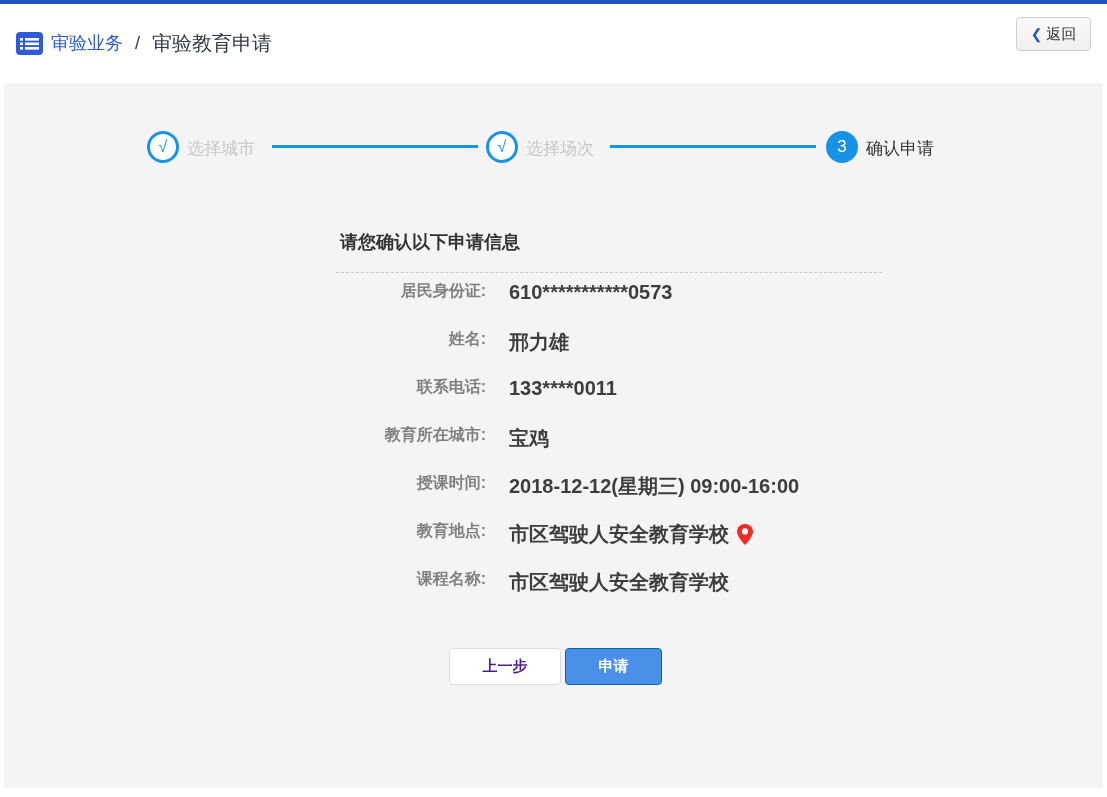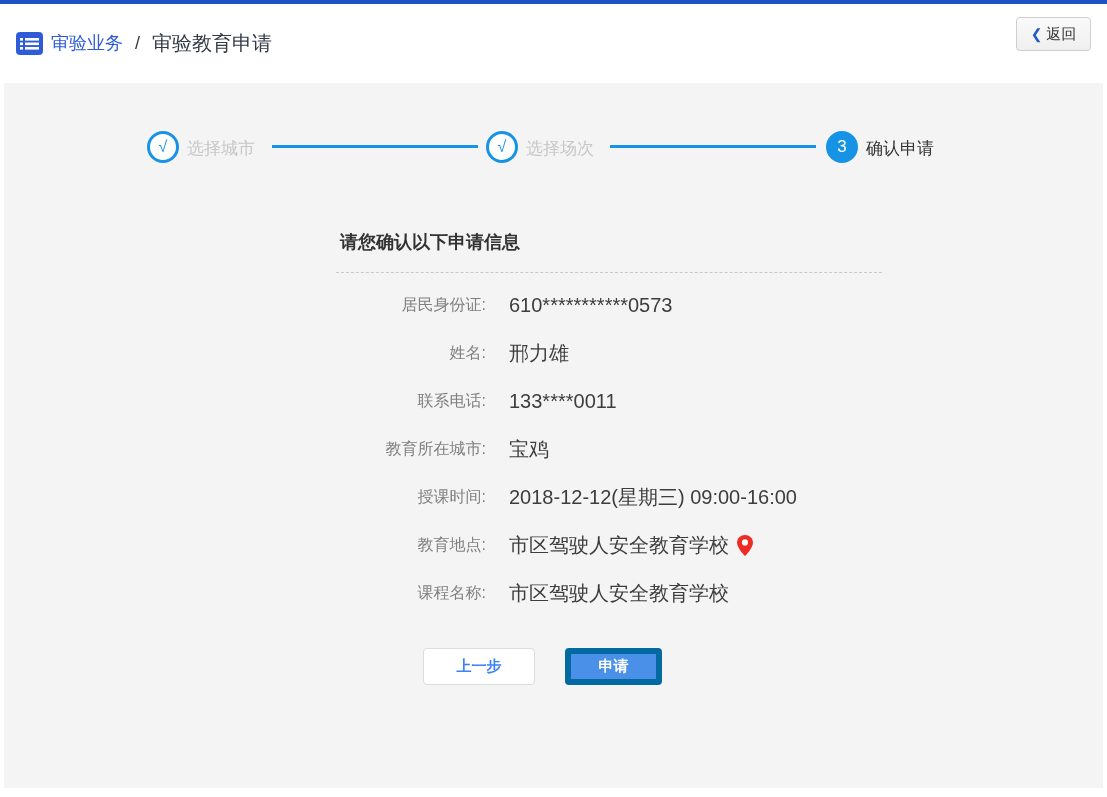--- a/index.html
+++ b/index.html
@@ -64,46 +64,46 @@
   .confirm-heading {
     position: absolute; left: 336px; top: 147px;
     font-size: 18px; font-weight: bold; color: #333;
   }
   .dashed-sep {
     position: absolute; left: 332px; top: 189px; width: 546px; height: 0;
     border-top: 1px dashed #c9c9c9;
   }
   .form-rows { position: absolute; left: 0; top: 198px; width: 100%; }
   .form-row {
-    height: 48px; display: flex; align-items: center;
+    height: 48px; display: flex; align-items: flex-start; font-weight: bold;
   }
   .form-label {
     width: 482px; text-align: right; font-size: 16px; color: #808080;
     flex: 0 0 482px;
   }
   .form-value {
     margin-left: 23px; font-size: 20px; color: #3d3d3d;
     display: flex; align-items: center; gap: 8px;
   }
   .pin-icon { width: 16px; height: 21px; display: block; cursor: pointer; }
   
   .btn-row { position: absolute; left: 0; top: 565px; width: 100%; }
   .btn {
     position: absolute; height: 37px; border-radius: 4px;
     font-size: 15px; font-weight: bold; cursor: pointer;
     display: flex; align-items: center; justify-content: center;
     font-family: "Liberation Sans", "DejaVu Sans", sans-serif;
   }
   .btn-prev {
-    left: 419px; width: 112px;
-    background: #ffffff; border: 1px solid #dcdcdc; color: #3b82f6;
+    left: 445px; width: 112px;
+    background: #ffffff; border: 1px solid #dcdcdc; color: #4c1d95;
   }
   .btn-submit {
     left: 561px; width: 97px;
-    background: #4a90e8; border: 6px solid #0369a1; color: #ffffff;
+    background: #4a90e8; border: 1px solid #0369a1; color: #ffffff;
   }
 </style>
 </head>
 <body>
 
 <div class="top-bar"></div>
 
 <div class="header">
   <div class="header-left">
     <svg class="hdr-icon" viewBox="0 0 27 23">

